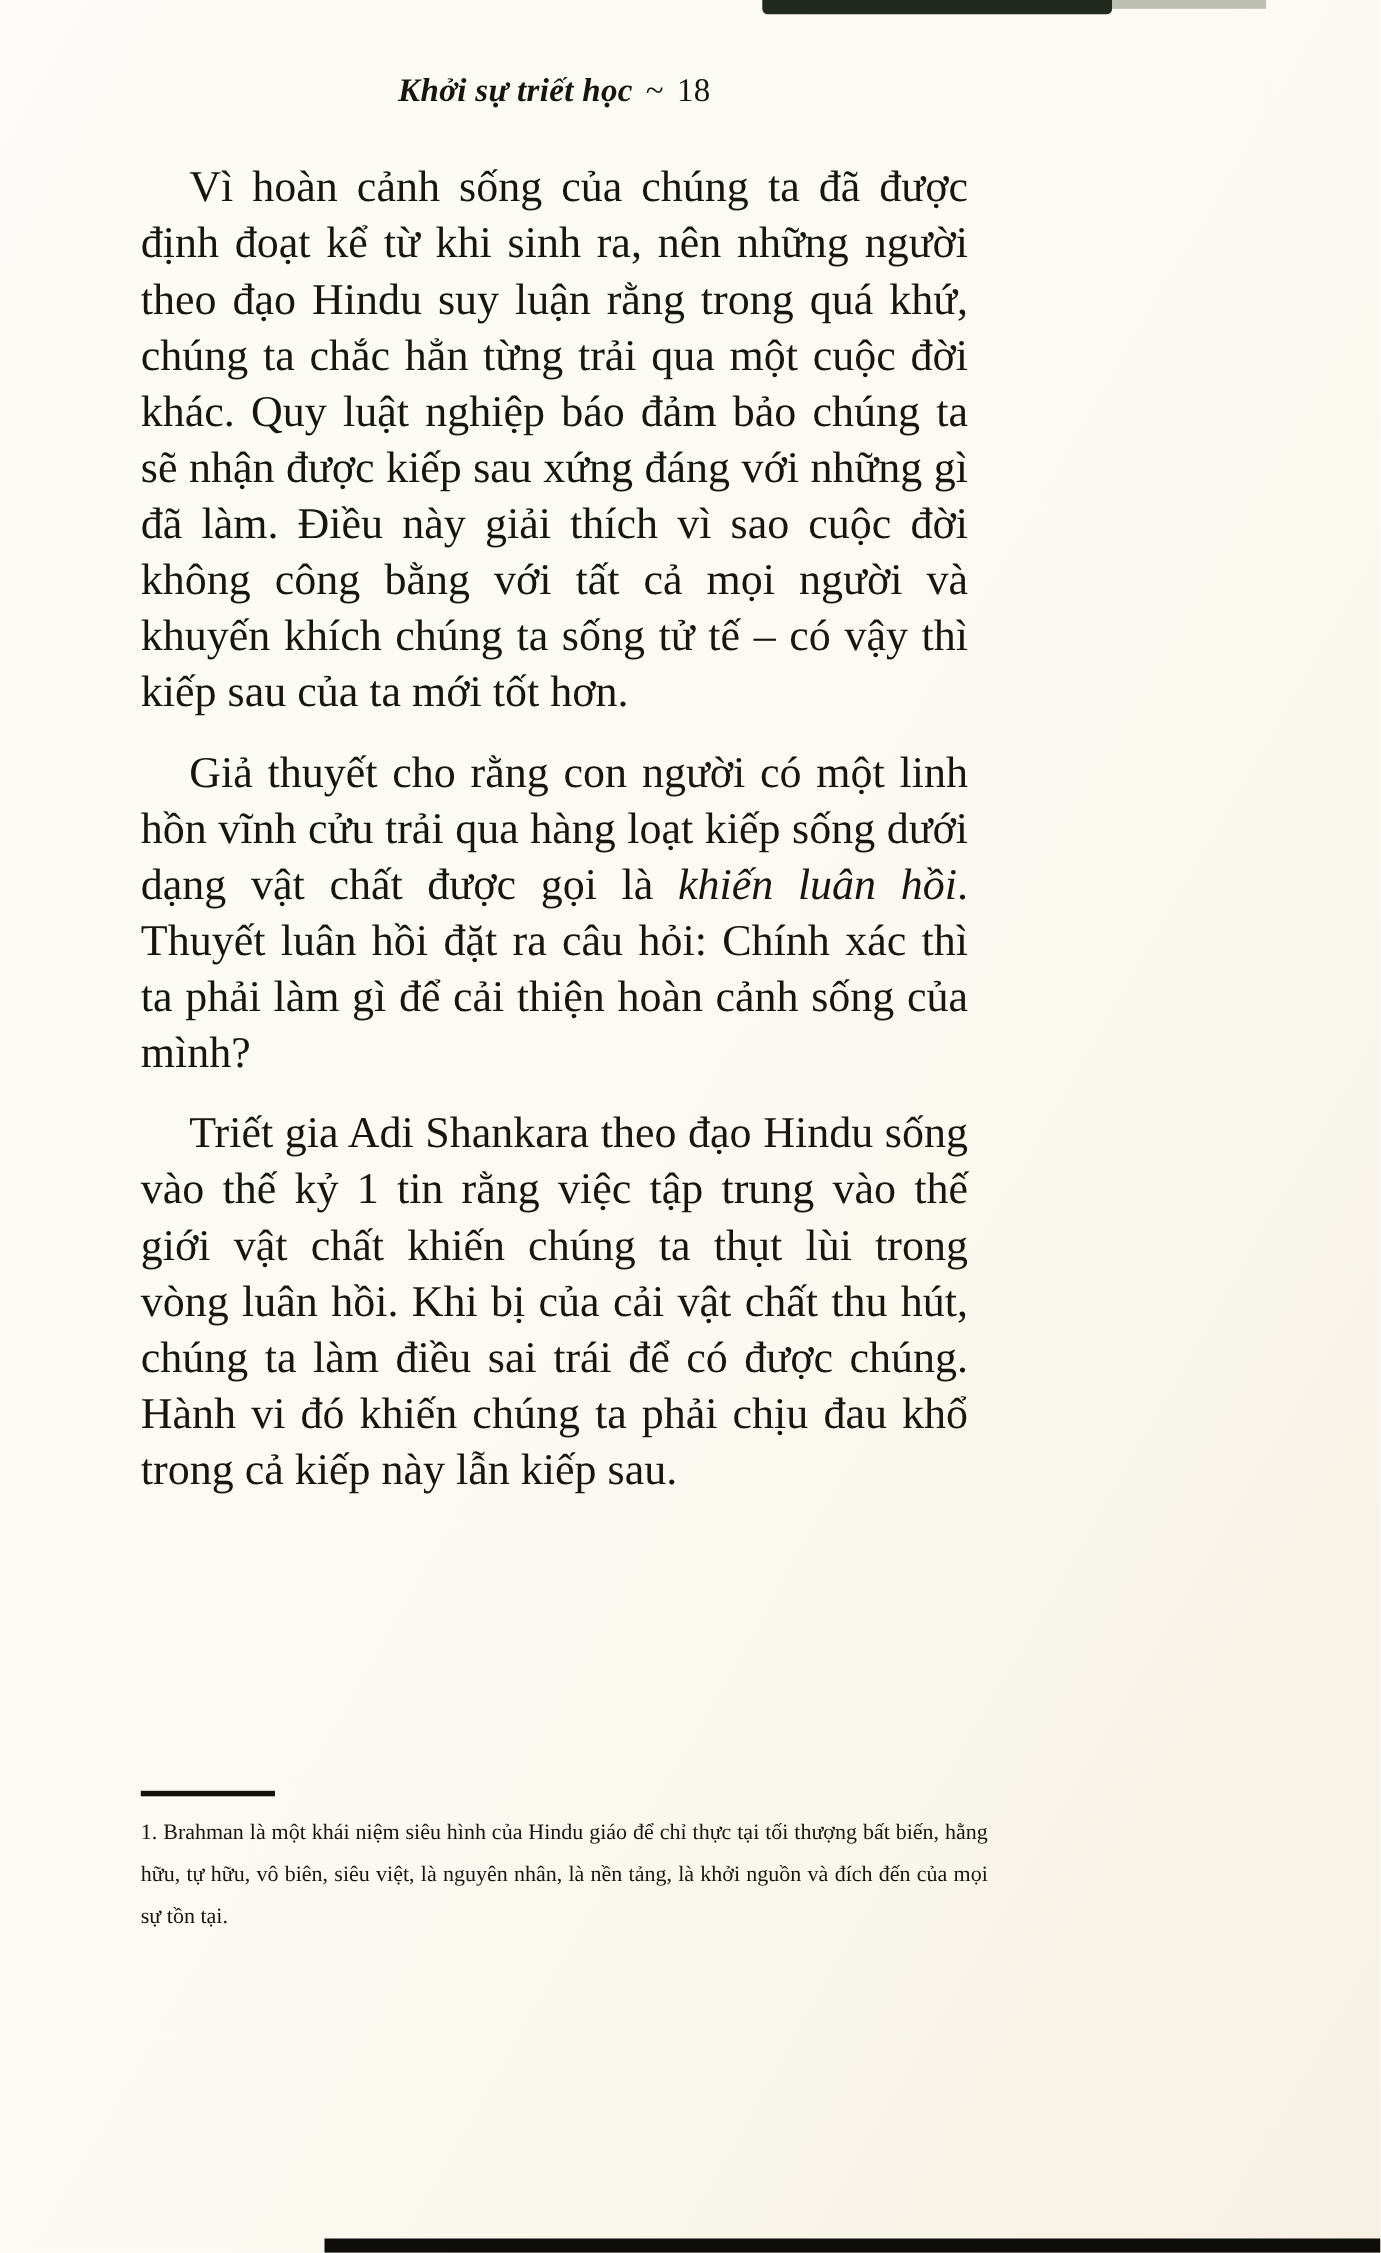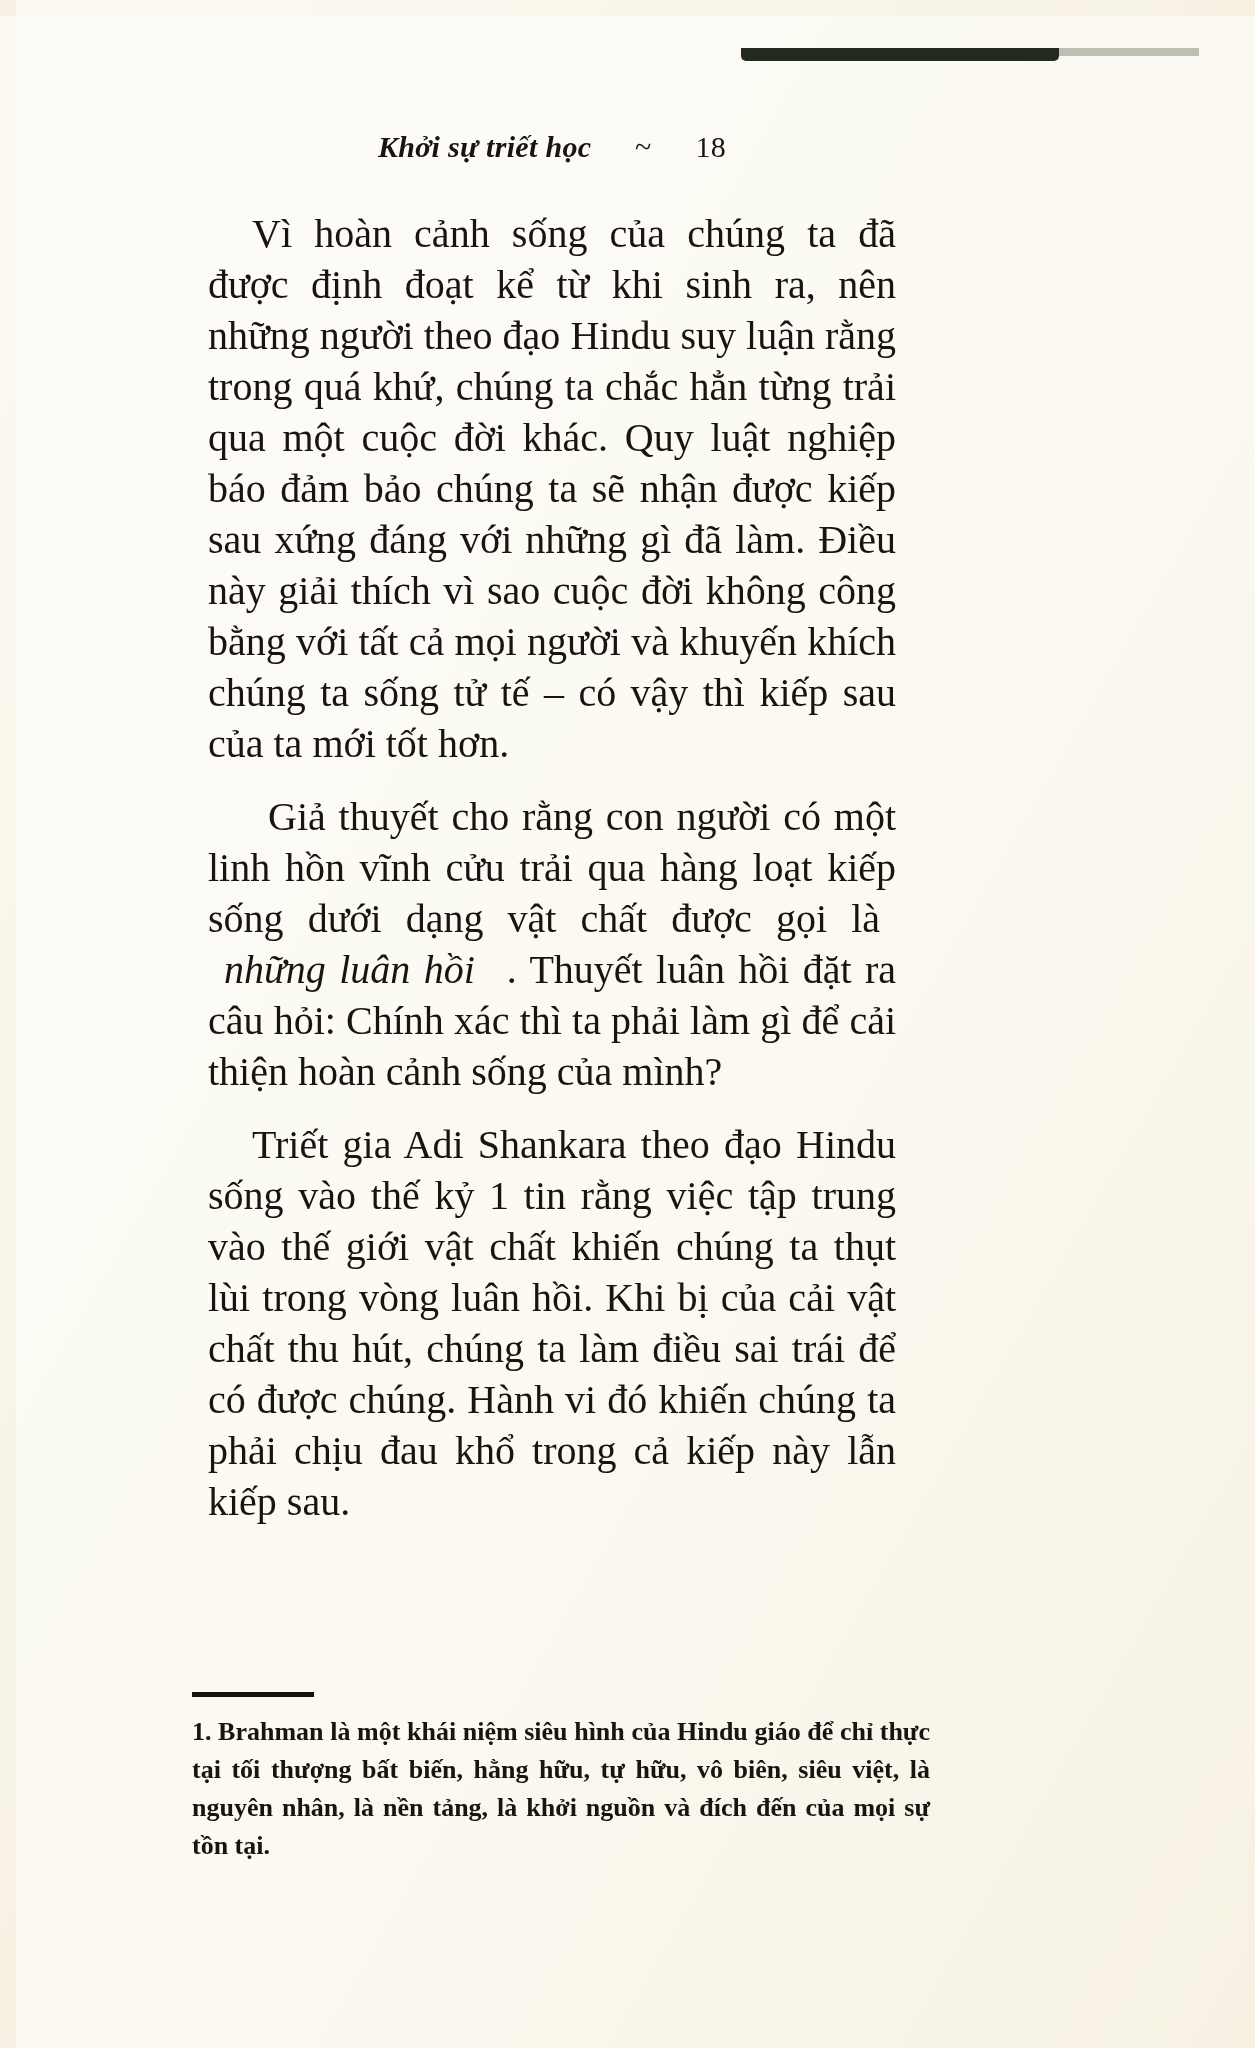--- a/index.html
+++ b/index.html
@@ -1,15 +1,15 @@
 <!DOCTYPE html>
 <html><head>
 <meta charset="utf-8">
 <style>
-  * { margin: 16px; padding: 0; box-sizing: border-box; }
+  * { margin: 0; padding: 0; box-sizing: border-box; }
   html, body { width: 1255px; height: 2048px; }
   body {
     position: relative;
     overflow: hidden;
     background: linear-gradient(120deg, #fdfcf8 0%, #fbf9f1 55%, #f6f1e3 100%);
     font-family: "Liberation Serif", "DejaVu Serif", serif;
     color: #181410;
   }
 
   
@@ -52,40 +52,40 @@
     top: 1628px;
     width: 770px;
   }
   .footnote-rule {
     width: 122px;
     height: 5px;
     background: #15110c;
     margin-bottom: 14px;
   }
   .footnote {
-    font-size: 26px;
+    font-size: 20px;
     line-height: 38px;
     text-align: justify;
-    font-weight: 700;
+    font-weight: 400;
   }
 </style>
 </head>
 <body>
 
 <div class="artifact artifact-top"></div>
 <div class="artifact artifact-top2"></div>
 <div class="artifact artifact-bottom"></div>
 
 <div class="page">
 
   <header class="running-head"><span class="head-title">Khởi sự triết học</span> <span class="head-sep">~</span> <span class="head-page">18</span></header>
 
   <main class="body-text">
     <p>Vì hoàn cảnh sống của chúng ta đã được định đoạt kể từ khi sinh ra, nên những người theo đạo Hindu suy luận rằng trong quá khứ, chúng ta chắc hẳn từng trải qua một cuộc đời khác. Quy luật nghiệp báo đảm bảo chúng ta sẽ nhận được kiếp sau xứng đáng với những gì đã làm. Điều này giải thích vì sao cuộc đời không công bằng với tất cả mọi người và khuyến khích chúng ta sống tử tế – có vậy thì kiếp sau của ta mới tốt hơn.</p>
-    <p><span>Giả thuyết cho rằng con người có một linh hồn vĩnh cửu trải qua hàng loạt kiếp sống dưới dạng vật chất được gọi là </span><i class="term">những luân hồi</i><span>. Thuyết luân hồi đặt ra câu hỏi: Chính xác thì ta phải làm gì để cải thiện hoàn cảnh sống của mình?</span></p>
+    <p><span>Giả thuyết cho rằng con người có một linh hồn vĩnh cửu trải qua hàng loạt kiếp sống dưới dạng vật chất được gọi là </span><i class="term">khiến luân hồi</i><span>. Thuyết luân hồi đặt ra câu hỏi: Chính xác thì ta phải làm gì để cải thiện hoàn cảnh sống của mình?</span></p>
     <p>Triết gia Adi Shankara theo đạo Hindu sống vào thế kỷ 1 tin rằng việc tập trung vào thế giới vật chất khiến chúng ta thụt lùi trong vòng luân hồi. Khi bị của cải vật chất thu hút, chúng ta làm điều sai trái để có được chúng. Hành vi đó khiến chúng ta phải chịu đau khổ trong cả kiếp này lẫn kiếp sau.</p>
   </main>
 
 </div>
 
 <footer class="footnote-area">
   <div class="footnote-rule"></div>
   <p class="footnote">1. Brahman là một khái niệm siêu hình của Hindu giáo để chỉ thực tại tối thượng bất biến, hằng hữu, tự hữu, vô biên, siêu việt, là nguyên nhân, là nền tảng, là khởi nguồn và đích đến của mọi sự tồn tại.</p>
 </footer>
 

